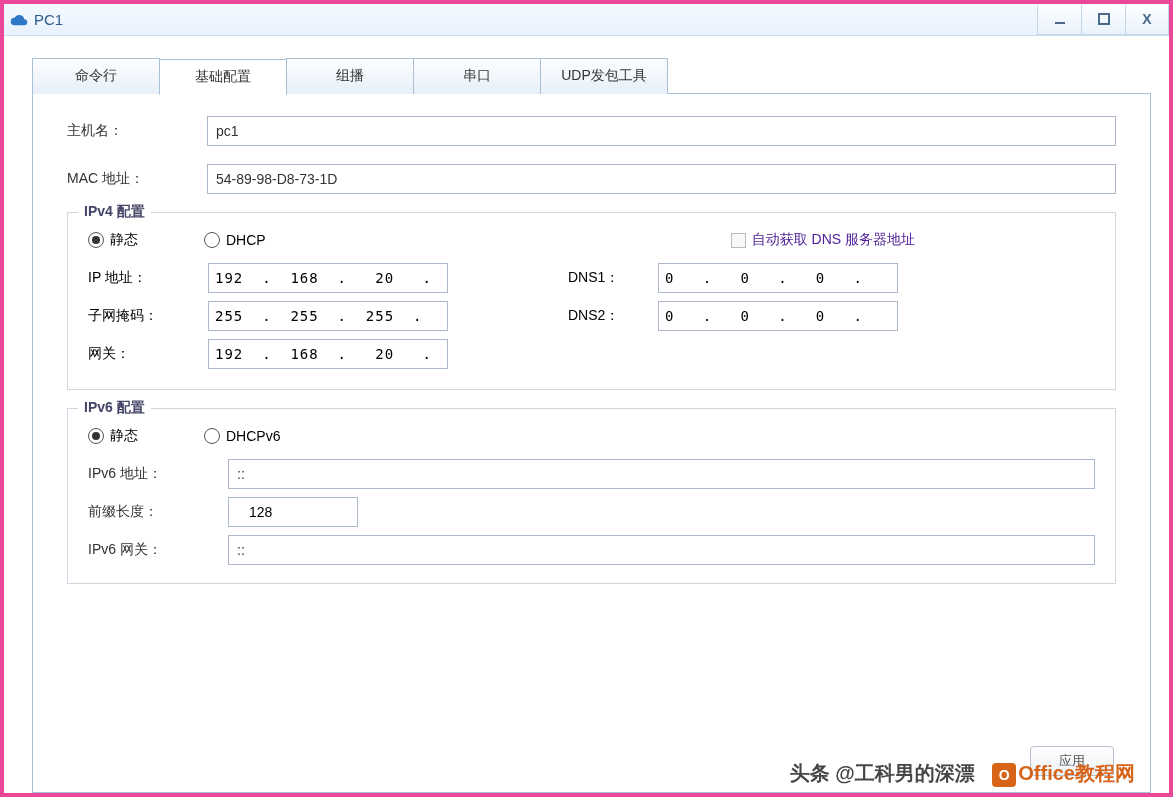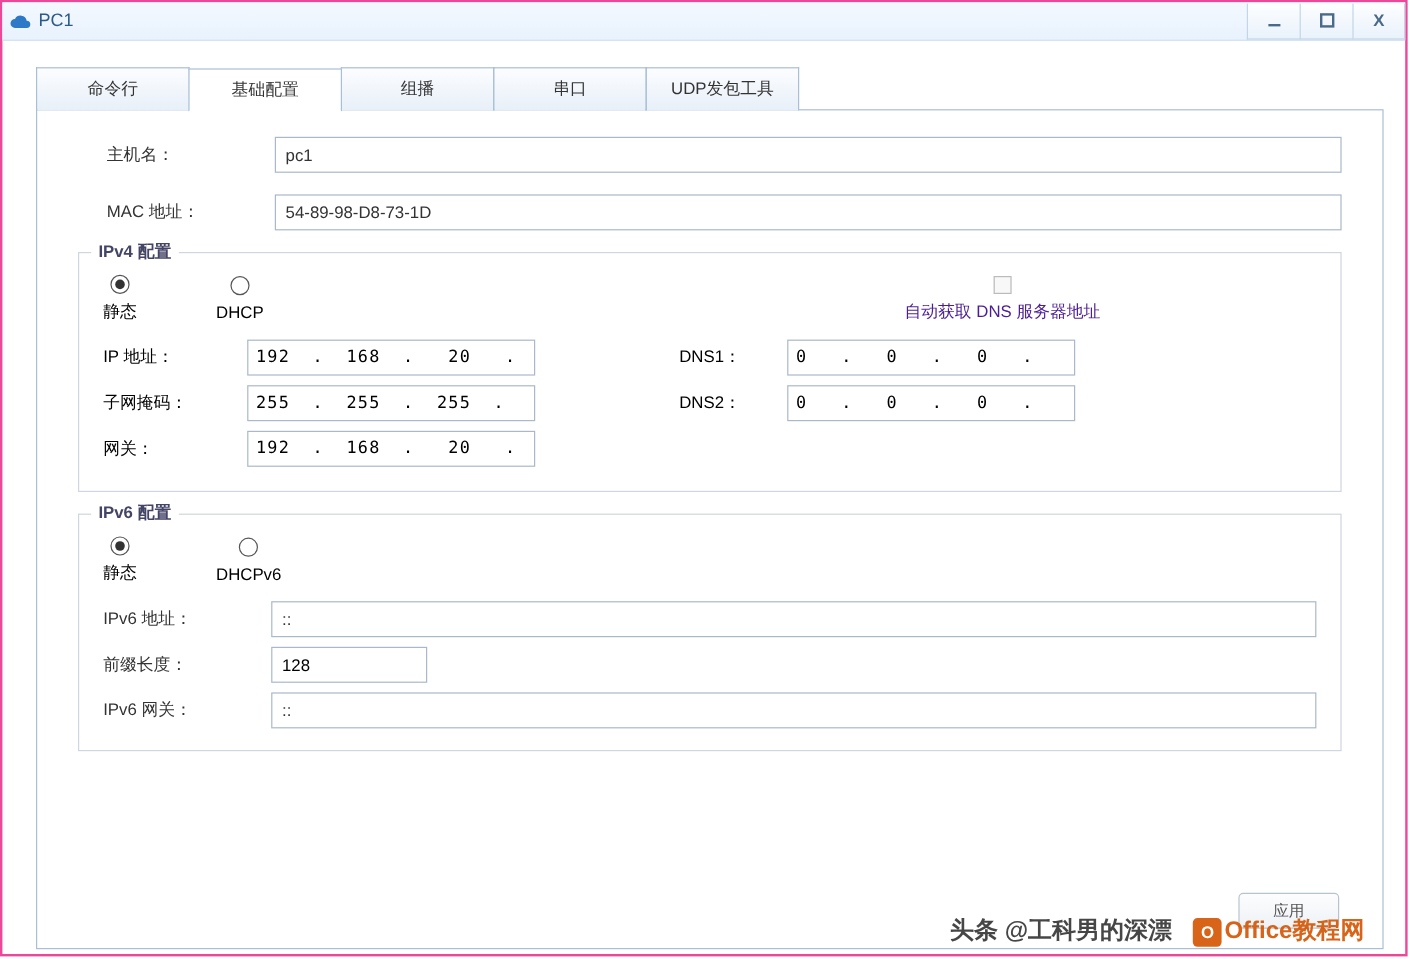--- a/index.html
+++ b/index.html
@@ -5,21 +5,21 @@
   * { box-sizing: border-box; margin: 0; padding: 0; }
   body {
     font-family: "Microsoft YaHei", "SimSun", Arial, sans-serif;
     font-size: 14px;
     background: #fff;
     width: 1175px;
     height: 799px;
     overflow: hidden;
   }
   .window {
-    border: 2px solid #ec4899;
+    border: 4px solid #ec4899;
     width: 1173px;
     height: 797px;
     position: relative;
     background: #fff;
   }
   .titlebar {
     height: 32px;
     background: linear-gradient(to bottom, #f4f9ff, #e8f2fd);
     border-bottom: 1px solid #c8dff2;
     display: flex;
@@ -74,21 +74,20 @@
     margin: 0 18px 0 28px;
     height: 700px;
     padding: 22px 34px 16px 34px;
     position: relative;
     top: -1px;
     background: #fff;
   }
   .row {
     display: flex; align-items: center;
     margin-bottom: 18px;
-    margin-left: 24px;
   }
   .label {
     width: 140px; color: #333; font-size: 14px;
   }
   .text-input {
     flex: 1;
     height: 30px;
     border: 1px solid #aab8c9;
     padding: 4px 8px;
     font-size: 14px;
@@ -105,21 +104,21 @@
     position: absolute;
     top: -10px; left: 10px;
     background: #fff;
     padding: 0 6px;
     color: #446; font-size: 14px; font-weight: bold;
   }
   .radio-row {
     display: flex; align-items: center; gap: 66px;
     margin-bottom: 14px;
   }
-  .radio-item, .check-item { display: flex; align-items: center; gap: 6px; cursor: pointer; flex-direction: column; }
+  .radio-item, .check-item { display: flex; align-items: center; gap: 6px; cursor: pointer; }
   .radio {
     width: 16px; height: 16px; border-radius: 50%;
     border: 1.5px solid #555; display: inline-flex;
     align-items: center; justify-content: center;
   }
   .radio.checked::after {
     content: ''; width: 8px; height: 8px; border-radius: 50%; background: #333;
   }
   .checkbox {
     width: 15px; height: 15px; border: 1px solid #bbb; background: #f8f8f8;
@@ -134,21 +133,21 @@
     text-align: center; padding: 4px 6px;
     font-family: Consolas, monospace; font-size: 14px;
     letter-spacing: 1px;
   }
   .row-sub { display: flex; align-items: center; margin-bottom: 8px; }
   .label-sub { width: 120px; }
   .label-short { width: 90px; }
   .prefix-input {
     width: 130px; height: 30px;
     border: 1px solid #aab8c9;
-    padding: 4px 8px; font-size: 14px;
+    padding: 4px 20px; font-size: 14px;
   }
   .apply-btn {
     position: absolute;
     right: 36px; bottom: 16px;
     width: 84px; height: 30px;
     border: 1px solid #b8c3cf;
     border-radius: 4px;
     background: linear-gradient(to bottom, #fdfdfe, #eef2f6);
     color: #555; font-size: 13px;
     cursor: pointer;

